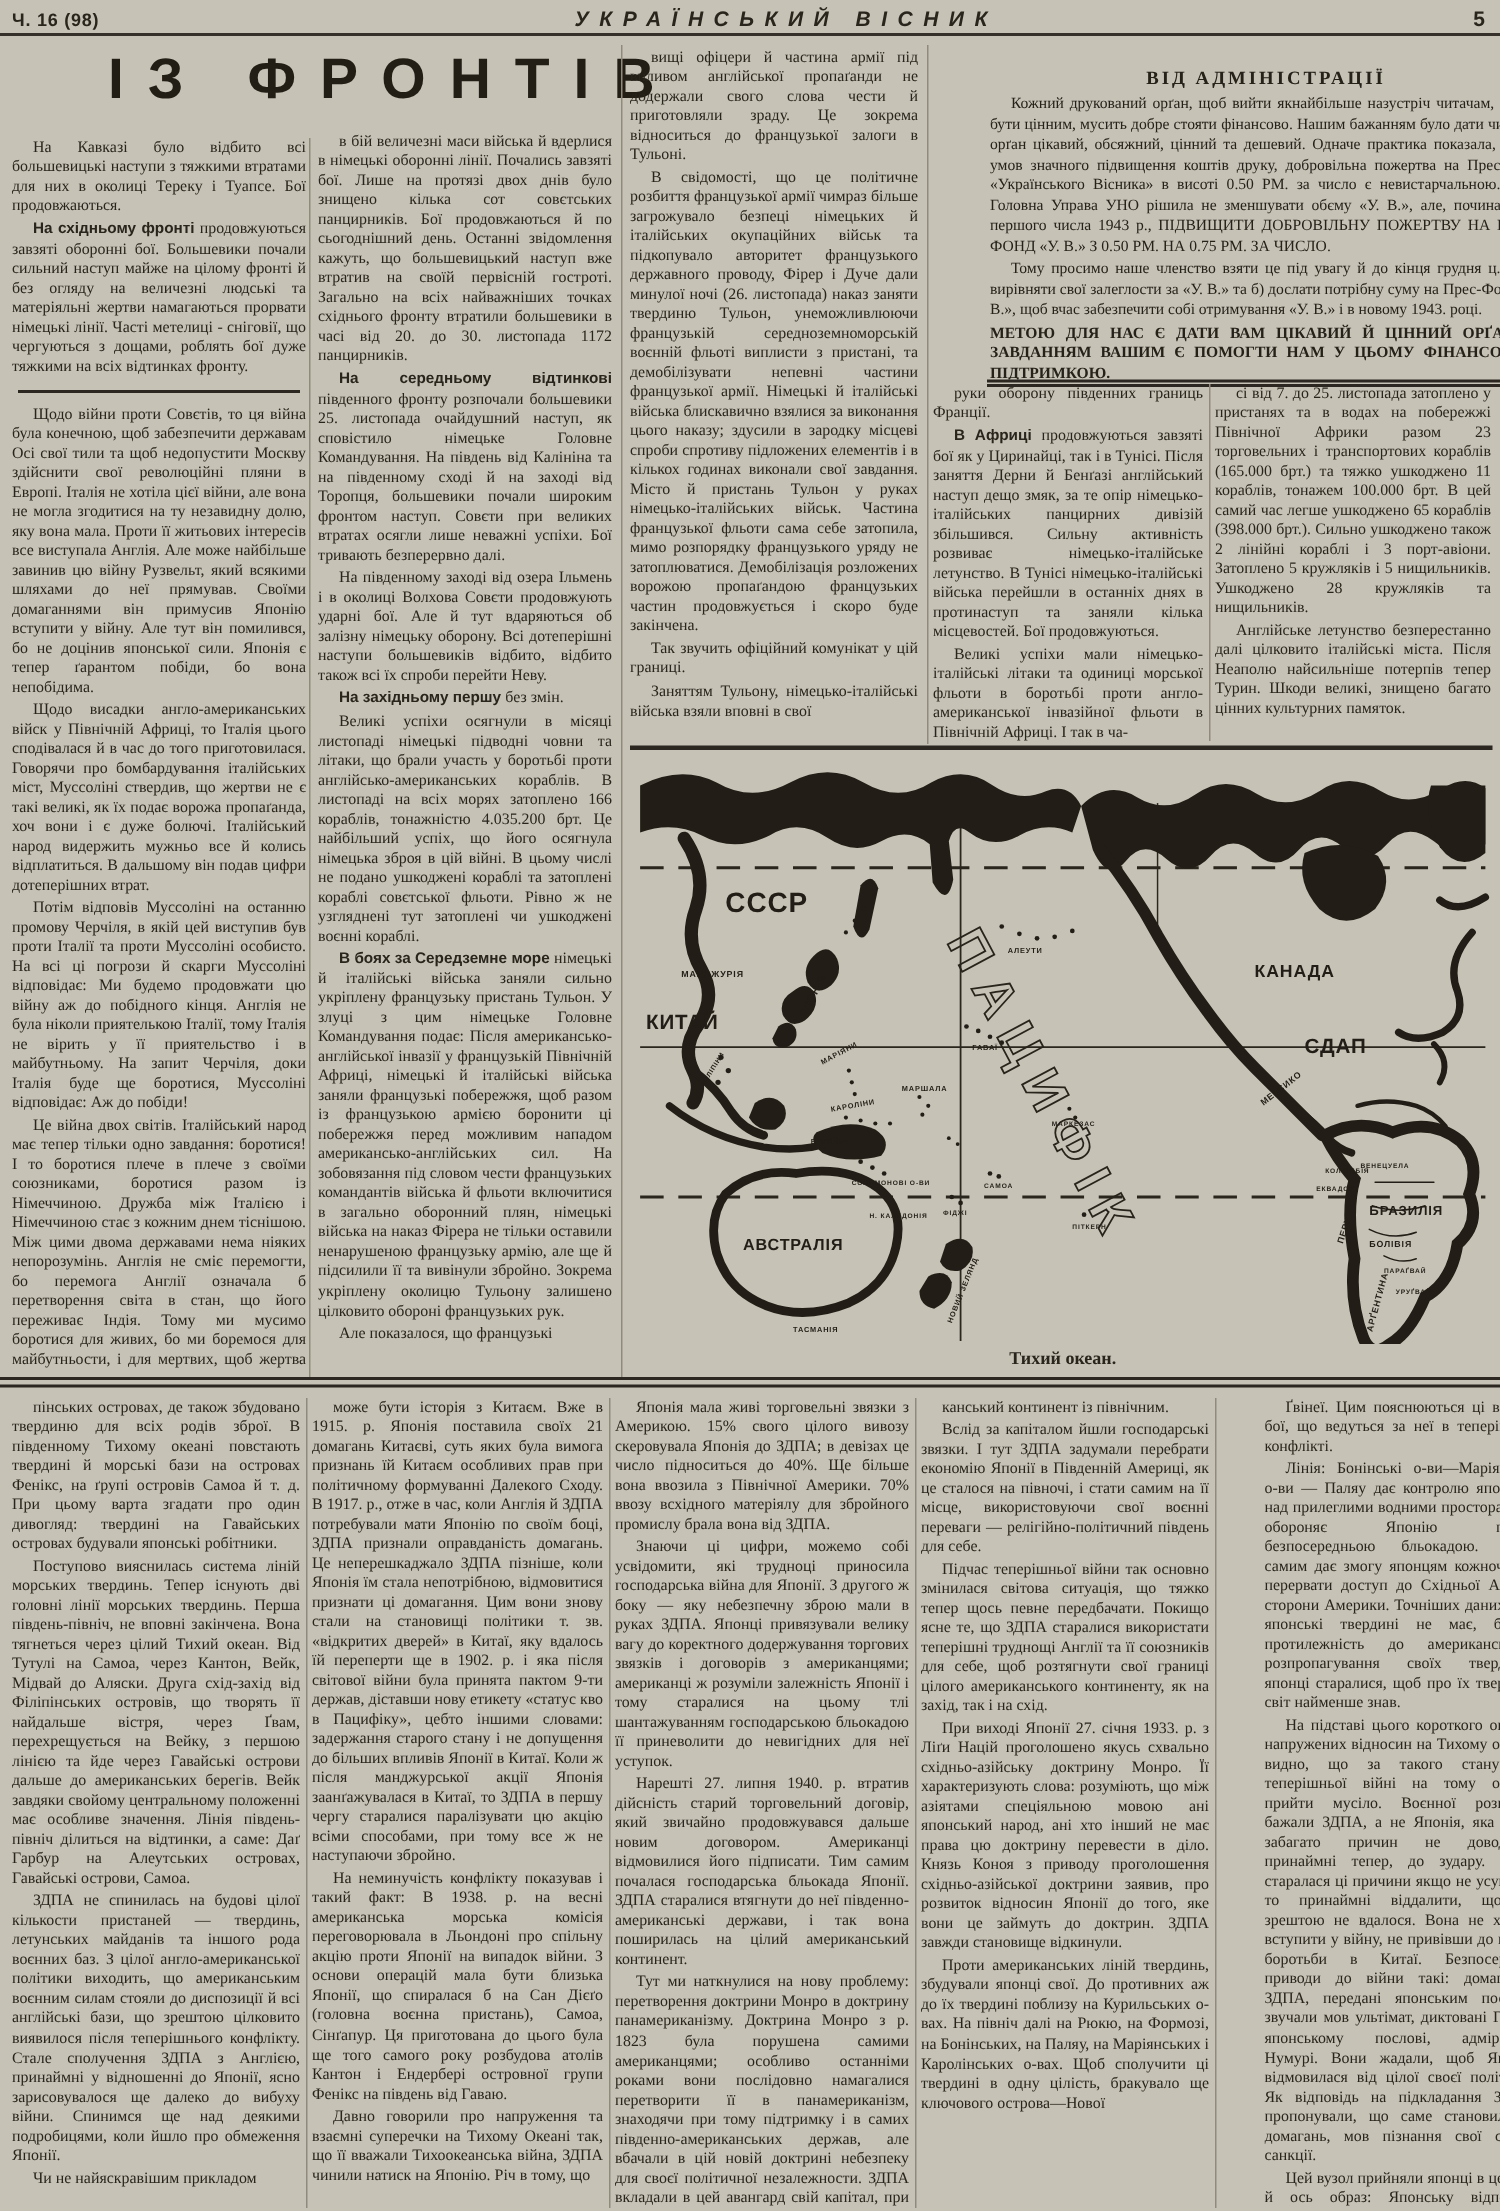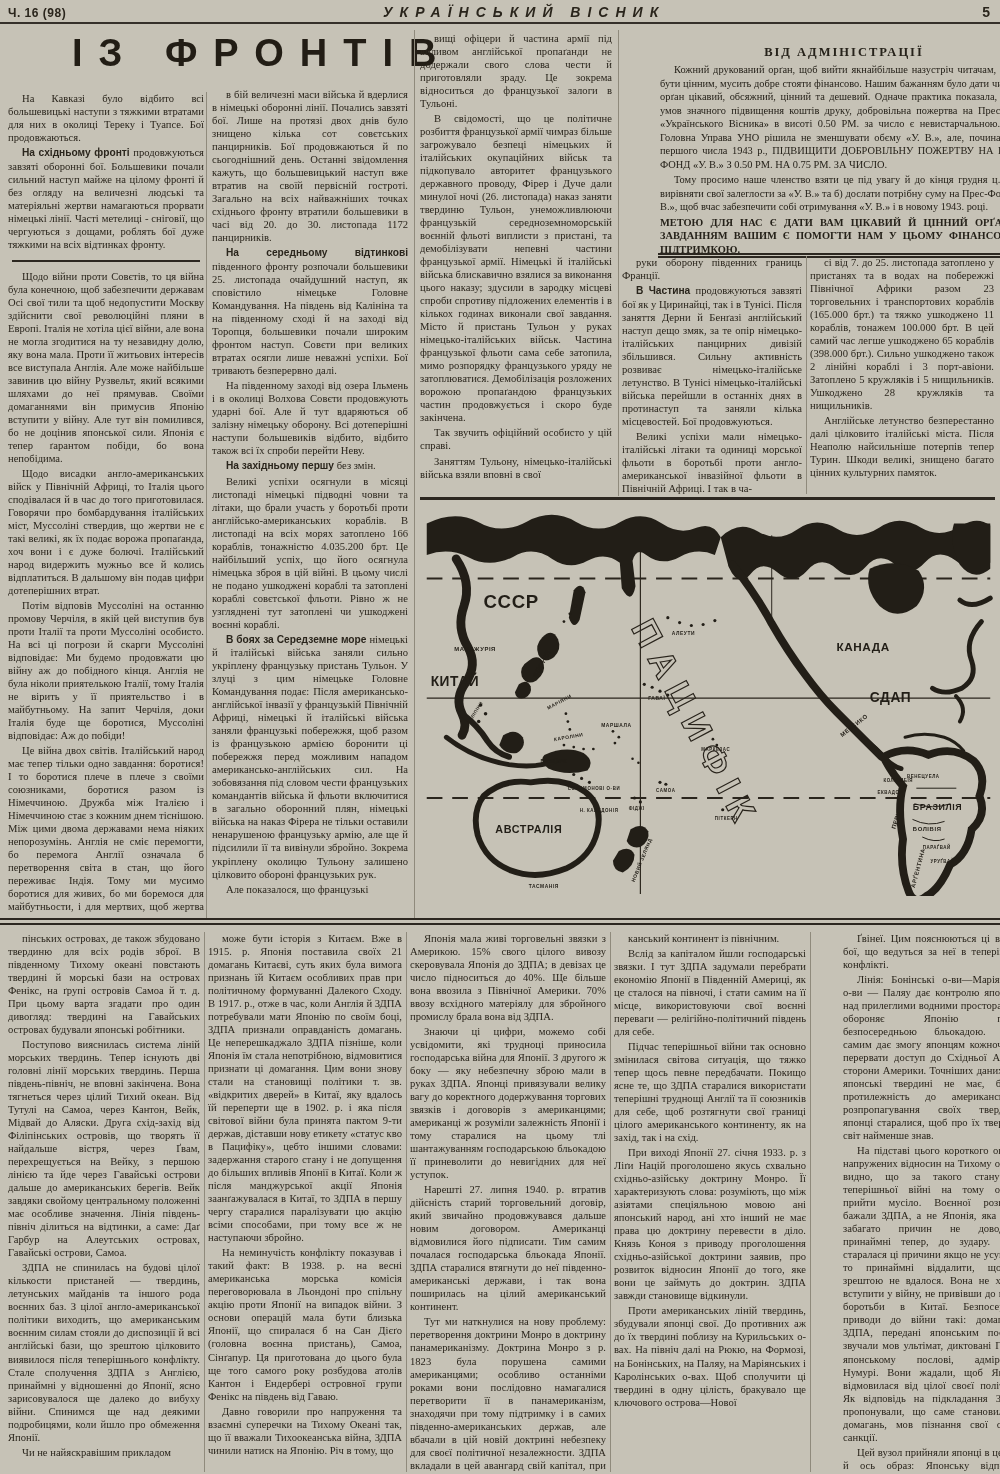--- a/index.html
+++ b/index.html
@@ -115,36 +115,36 @@
     <p><b>На середньому відтинкові </b>південного фронту розпочали большевики 25. листопада очайдушний наступ, як сповістило німецьке Головне Командування. На південь від Калініна та на південному сході й на заході від Торопця, большевики почали широким фронтом наступ. Совєти при великих втратах осягли лише неважні успіхи. Бої тривають безперервно далі.</p>
     <p>На південному заході від озера Ільмень і в околиці Волхова Совєти продовжують ударні бої. Але й тут вдаряються об залізну німецьку оборону. Всі дотеперішні наступи большевиків відбито, відбито також всі їх спроби перейти Неву.</p>
     <p><b>На західньому першу </b>без змін.</p>
     <p>Великі успіхи осягнули в місяці листопаді німецькі підводні човни та літаки, що брали участь у боротьбі проти англійсько-американських кораблів. В листопаді на всіх морях затоплено 166 кораблів, тонажністю 4.035.200 брт. Це найбільший успіх, що його осягнула німецька зброя в цій війні. В цьому числі не подано ушкоджені кораблі та затоплені кораблі совєтської фльоти. Рівно ж не узгляднені тут затоплені чи ушкоджені воєнні кораблі.</p>
     <p><b>В боях за Середземне море </b>німецькі й італійські війська заняли сильно укріплену французьку пристань Тульон. У злуці з цим німецьке Головне Командування подає: Після американсько-англійської інвазії у французькій Північній Африці, німецькі й італійські війська заняли французькі побережжя, щоб разом із французькою армією боронити ці побережжя перед можливим нападом американсько-англійських сил. На зобовязання під словом чести французьких командантів війська й фльоти включитися в загально оборонний плян, німецькі війська на наказ Фірера не тільки оставили ненарушеною французьку армію, але ще й підсилили її та вивінули збройно. Зокрема укріплену околицю Тульону залишено цілковито обороні французьких рук.</p>
     <p>Але показалося, що французькі</p>
   </div>
 <div id="col3" class="col">
     <p>вищі офіцери й частина армії під впливом англійської пропаґанди не додержали свого слова чести й приготовляли зраду. Це зокрема відноситься до французької залоги в Тульоні.</p>
     <p>В свідомості, що це політичне розбиття французької армії чимраз більше загрожувало безпеці німецьких й італійських окупаційних військ та підкопувало авторитет французького державного проводу, Фірер і Дуче дали минулої ночі (26. листопада) наказ заняти твердиню Тульон, унеможливлюючи французькій середноземноморській воєнній фльоті виплисти з пристані, та демобілізувати непевні частини французької армії. Німецькі й італійські війська блискавично взялися за виконання цього наказу; здусили в зародку місцеві спроби спротиву підложених елементів і в кількох годинах виконали свої завдання. Місто й пристань Тульон у руках німецько-італійських військ. Частина французької фльоти сама себе затопила, мимо розпорядку французького уряду не затоплюватися. Демобілізація розложених ворожою пропаґандою французьких частин продовжується і скоро буде закінчена.</p>
-    <p>Так звучить офіційний особисто у цій справі.</p>
+    <p>Так звучить офіційний комунікат у цій границі.</p>
     <p>Заняттям Тульону, німецько-італійські війська взяли вповні в свої</p>
   </div>
 
 <div class="adminbox">
   <h2>ВІД АДМІНІСТРАЦІЇ</h2>
   <div>
       <p>Кожний друкований орґан, щоб вийти якнайбільше назустріч читачам, й щоб бути цінним, мусить добре стояти фінансово. Нашим бажанням було дати читачам орґан цікавий, обсяжний, цінний та дешевий. Одначе практика показала, що за умов значного підвищення коштів друку, добровільна пожертва на Прес-Фонд «Українського Вісника» в висоті 0.50 РМ. за число є невистарчальною. Тому Головна Управа УНО рішила не зменшувати обєму «У. В.», але, починаючи з першого числа 1943 р., ПІДВИЩИТИ ДОБРОВІЛЬНУ ПОЖЕРТВУ НА ПРЕС-ФОНД «У. В.» З 0.50 РМ. НА 0.75 РМ. ЗА ЧИСЛО.</p>
       <p>Тому просимо наше членство взяти це під увагу й до кінця грудня ц. р.: а) вирівняти свої залеглости за «У. В.» та б) дослати потрібну суму на Прес-Фонд «У. В.», щоб вчас забезпечити собі отримування «У. В.» і в новому 1943. році.</p>
       <p class="caps">МЕТОЮ ДЛЯ НАС Є ДАТИ ВАМ ЦІКАВИЙ Й ЦІННИЙ ОРҐАН — ЗАВДАННЯМ ВАШИМ Є ПОМОГТИ НАМ У ЦЬОМУ ФІНАНСОВОЮ ПІДТРИМКОЮ.</p>
     </div>
 </div>
 
 <div id="col4" class="col">
     <p>руки оборону південних границь Франції.</p>
-    <p><b>В Частина </b>продовжуються завзяті бої як у Циринайці, так і в Тунісі. Після заняття Дерни й Бенґазі англійський наступ дещо змяк, за те опір німецько-італійських панцирних дивізій збільшився. Сильну активність розвиває німецько-італійське летунство. В Тунісі німецько-італійські війська перейшли в останніх днях в протинаступ та заняли кілька місцевостей. Бої продовжуються.</p>
+    <p><b>В Африці </b>продовжуються завзяті бої як у Циринайці, так і в Тунісі. Після заняття Дерни й Бенґазі англійський наступ дещо змяк, за те опір німецько-італійських панцирних дивізій збільшився. Сильну активність розвиває німецько-італійське летунство. В Тунісі німецько-італійські війська перейшли в останніх днях в протинаступ та заняли кілька місцевостей. Бої продовжуються.</p>
     <p>Великі успіхи мали німецько-італійські літаки та одиниці морської фльоти в боротьбі проти англо-американської інвазійної фльоти в Північній Африці. І так в ча-</p>
   </div>
 <div id="col5" class="col">
     <p>сі від 7. до 25. листопада затоплено у пристанях та в водах на побережжі Північної Африки разом 23 торговельних і транспортових кораблів (165.000 брт.) та тяжко ушкоджено 11 кораблів, тонажем 100.000 брт. В цей самий час легше ушкоджено 65 кораблів (398.000 брт.). Сильно ушкоджено також 2 лінійні кораблі і 3 порт-авіони. Затоплено 5 кружляків і 5 нищильників. Ушкоджено 28 кружляків та нищильників.</p>
     <p>Англійське летунство безперестанно далі цілковито італійські міста. Після Неаполю найсильніше потерпів тепер Турин. Шкоди великі, знищено багато цінних культурних памяток.</p>
   </div>
 
 <div id="vr1" class="vrule"></div>
 <div id="vr2" class="vrule"></div>
 <div id="vr3" class="vrule"></div>
@@ -261,20 +261,21 @@
       <text x="496" y="312" font-size="9">БРАЗИЛІЯ</text>
       <text x="496" y="334" font-size="6">БОЛІВІЯ</text>
       <text x="478" y="332" font-size="6" transform="rotate(-72 478 332)">ПЕРУ</text>
       <text x="498" y="392" font-size="6" transform="rotate(-75 498 392)">АРҐЕНТИНА</text>
       <text x="506" y="352" font-size="4.5">ПАРАҐВАЙ</text>
       <text x="514" y="366" font-size="4.5">УРУҐВАЙ</text>
       <text x="460" y="296" font-size="4.5">ЕКВАДОР</text>
       <text x="466" y="284" font-size="4.5">КОЛЮМБІЯ</text>
       <text x="490" y="280" font-size="4.5">ВЕНЕЦУЕЛА</text>
     </svg>
+  <div class="map-caption">Тихий океан.</div>
 </div>
 
 <div id="b1" class="col">
     <p>пінських островах, де також збудовано твердиню для всіх родів зброї. В південному Тихому океані повстають твердині й морські бази на островах Фенікс, на ґрупі островів Самоа й т. д. При цьому варта згадати про один дивогляд: твердині на Гавайських островах будували японські робітники.</p>
     <p>Поступово вияснилась система ліній морських твердинь. Тепер існують дві головні лінії морських твердинь. Перша південь-північ, не вповні закінчена. Вона тягнеться через цілий Тихий океан. Від Тутулі на Самоа, через Кантон, Вейк, Мідвай до Аляски. Друга схід-захід від Філіпінських островів, що творять її найдальше вістря, через Ґвам, перехрещується на Вейку, з першою лінією та йде через Гавайські острови дальше до американських берегів. Вейк завдяки свойому центральному положенні має особливе значення. Лінія південь-північ ділиться на відтинки, а саме: Даґ Гарбур на Алеутських островах, Гавайські острови, Самоа.</p>
     <p>ЗДПА не спинилась на будові цілої кількости пристаней — твердинь, летунських майданів та іншого рода воєнних баз. З цілої англо-американської політики виходить, що американським воєнним силам стояли до диспозиції й всі англійські бази, що зрештою цілковито виявилося після теперішнього конфлікту. Стале сполучення ЗДПА з Англією, принаймні у відношенні до Японії, ясно зарисовувалося ще далеко до вибуху війни. Спинимся ще над деякими подробицями, коли йшло про обмеження Японії.</p>
     <p>Чи не найяскравішим прикладом</p>
   </div>
 <div id="b2" class="col">
     <p>може бути історія з Китаєм. Вже в 1915. р. Японія поставила своїх 21 домагань Китаєві, суть яких була вимога признань їй Китаєм особливих прав при політичному формуванні Далекого Сходу. В 1917. р., отже в час, коли Англія й ЗДПА потребували мати Японію по своїм боці, ЗДПА признали оправданість домагань. Це неперешкаджало ЗДПА пізніше, коли Японія їм стала непотрібною, відмовитися признати ці домагання. Цим вони знову стали на становищі політики т. зв. «відкритих дверей» в Китаї, яку вдалось їй переперти ще в 1902. р. і яка після світової війни була принята пактом 9-ти держав, діставши нову етикету «статус кво в Пацифіку», цебто іншими словами: задержання старого стану і не допущення до більших впливів Японії в Китаї. Коли ж після манджурської акції Японія заанґажувалася в Китаї, то ЗДПА в першу чергу старалися паралізувати цю акцію всіми способами, при тому все ж не наступаючи збройно.</p>

